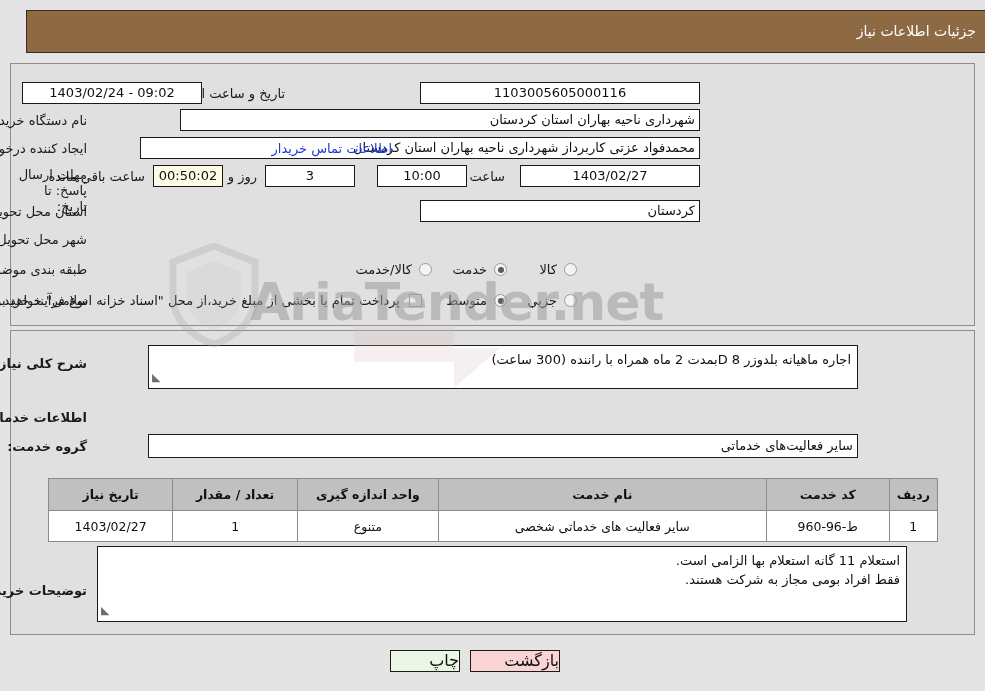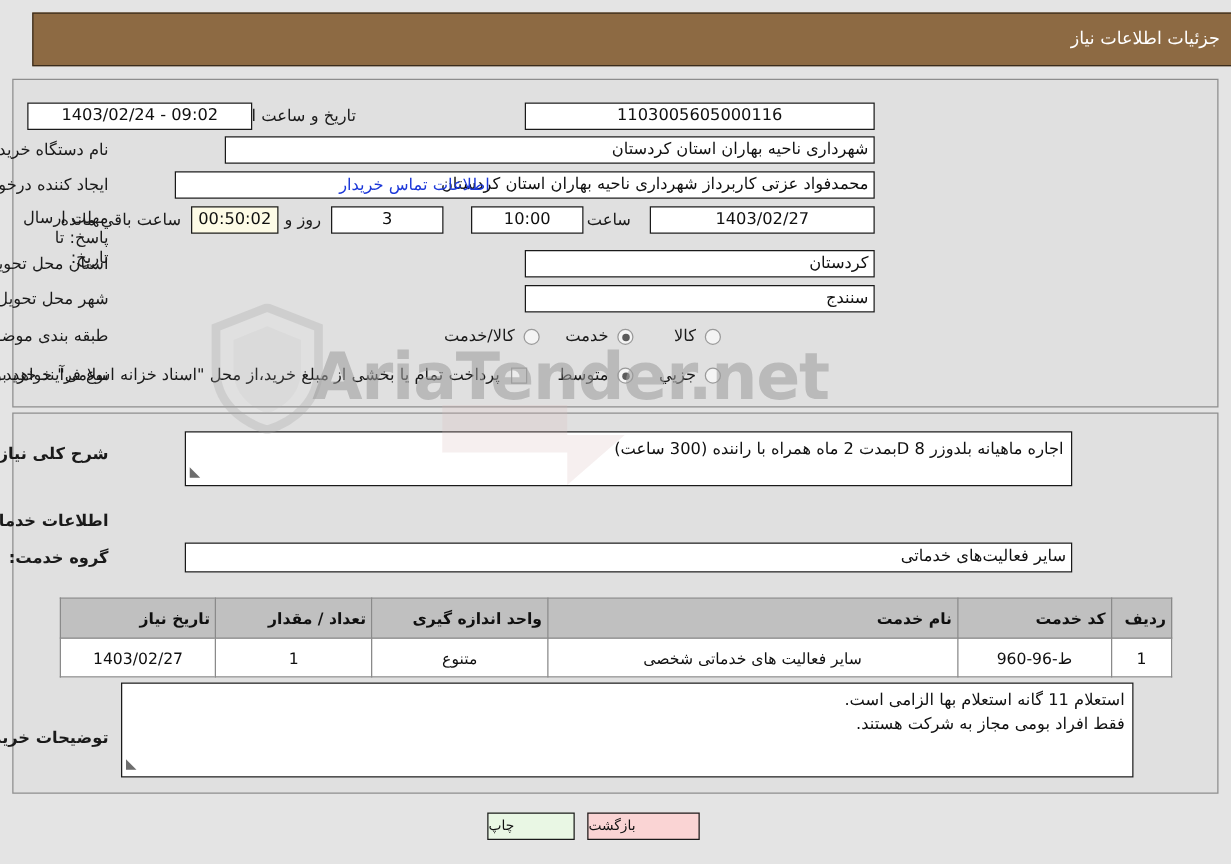--- a/index.html
+++ b/index.html
@@ -145,42 +145,42 @@
     font-size: 12.5px;
     direction: rtl;
   }
   .tbl th {
     background: #c0c0c0;
     border: 1px solid #8a8a8a;
     color: #101010;
     font-weight: bold;
     height: 27px;
     padding: 2px 4px;
-    text-align: right;
+    text-align: center;
     white-space: nowrap;
   }
   .tbl td {
     background: #ffffff;
     border: 1px solid #8a8a8a;
     color: #101010;
     height: 26px;
     padding: 2px 4px;
     text-align: center;
     white-space: nowrap;
   }
 
   
   .btn {
     position: absolute;
     height: 22px;
     border: 1px solid #1a1a1a;
     box-sizing: border-box;
-    font-size: 11px;
-    color: #101010;
-    text-align: left;
+    font-size: 16px;
+    color: #101010;
+    text-align: right;
     line-height: 20px;
     cursor: pointer;
     font-family: "DejaVu Sans", "Liberation Sans", sans-serif;
     padding: 0;
   }
   .btn.back  { background: #fad4d4; }
   .btn.print { background: #e9f7e4; }
 
   
   .wm {
@@ -244,21 +244,20 @@
   <div class="fld" style="right:518px; top:165px; width:90px;">10:00</div>
   <div class="fld" style="right:630px; top:165px; width:90px;">3</div>
   <div class="lbl" style="right:728px; top:169px;">روز و</div>
   <div class="fld cream" style="right:762px; top:165px; width:70px;">00:50:02</div>
   <div class="lbl" style="right:840px; top:169px;">ساعت باقي مانده</div>
 
   <div class="lbl" style="right:898px; top:204px;">استان محل تحویل:</div>
   <div class="fld rtl-text" style="right:285px; top:200px; width:280px;">کردستان</div>
 
   <div class="lbl" style="right:898px; top:232px;">شهر محل تحویل:</div>
-  <div class="fld rtl-text" style="right:285px; top:228px; width:280px;">سنندج</div>
 
   <div class="lbl" style="right:898px; top:262px;">طبقه بندی موضوعی:</div>
   <div class="radio" style="right:408px; top:263px;"></div>
   <div class="lbl" style="right:428px; top:262px;">کالا</div>
   <div class="radio on" style="right:478px; top:263px;"></div>
   <div class="lbl" style="right:498px; top:262px;">خدمت</div>
   <div class="radio" style="right:553px; top:263px;"></div>
   <div class="lbl" style="right:573px; top:262px;">کالا/خدمت</div>
 
   <div class="lbl" style="right:898px; top:293px;">نوع فرآیند خرید :</div>

